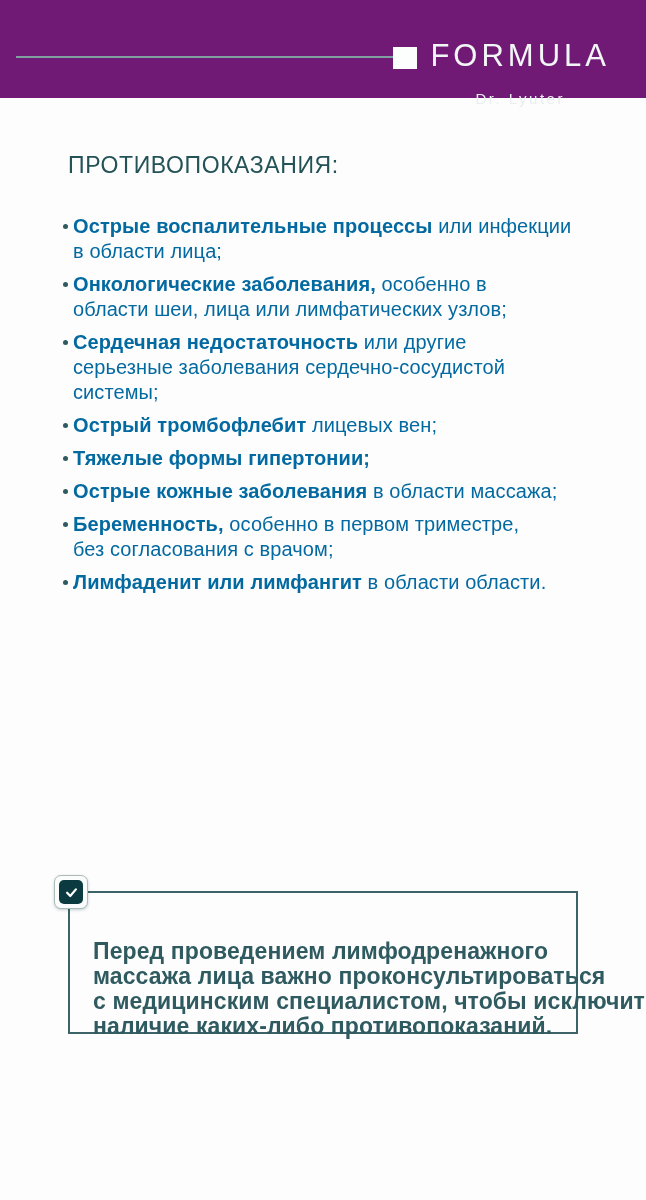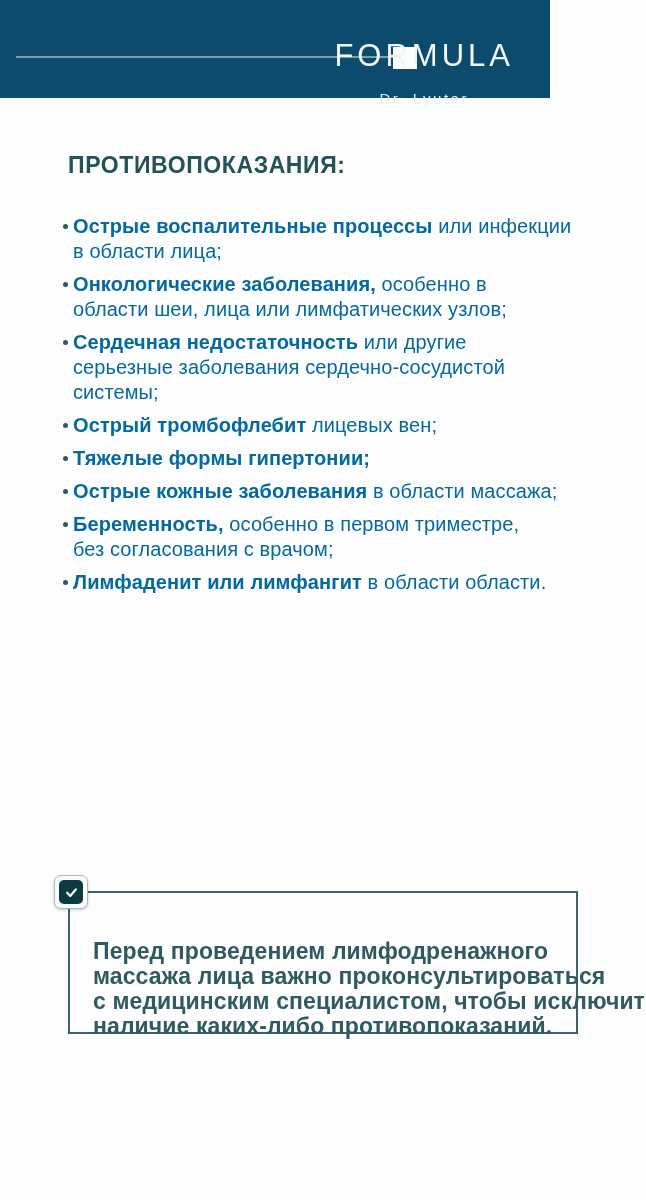--- a/index.html
+++ b/index.html
@@ -10,22 +10,22 @@
     height: 1200px;
     background: #fdfdfd;
     overflow: hidden;
     font-family: "Liberation Sans", "DejaVu Sans", sans-serif;
   }
 
   
   .band {
     position: absolute;
     left: 0; top: 0;
-    width: 550px; height: 98px;
-    background: #0c4a6e;
+    width: 646px; height: 98px;
+    background: #701a75;
   }
   .band-rule {
     position: absolute;
     left: 16px; top: 56px;
     width: 377px; height: 2px;
     background: #7fa0a1;
   }
   .logo-square {
     position: absolute;
     left: 393px; top: 47px;
@@ -53,21 +53,21 @@
     line-height: 16px;
     margin-top: 19px;
   }
 
   
   .title {
     position: absolute;
     left: 68px; top: 151px;
     color: #235257;
     font-size: 23px;
-    font-weight: 700;
+    font-weight: 400;
     letter-spacing: 0.6px;
     line-height: 28px;
     white-space: nowrap;
   }
 
   
   .list {
     position: absolute;
     left: 62px; top: 214px;
     list-style: none;

